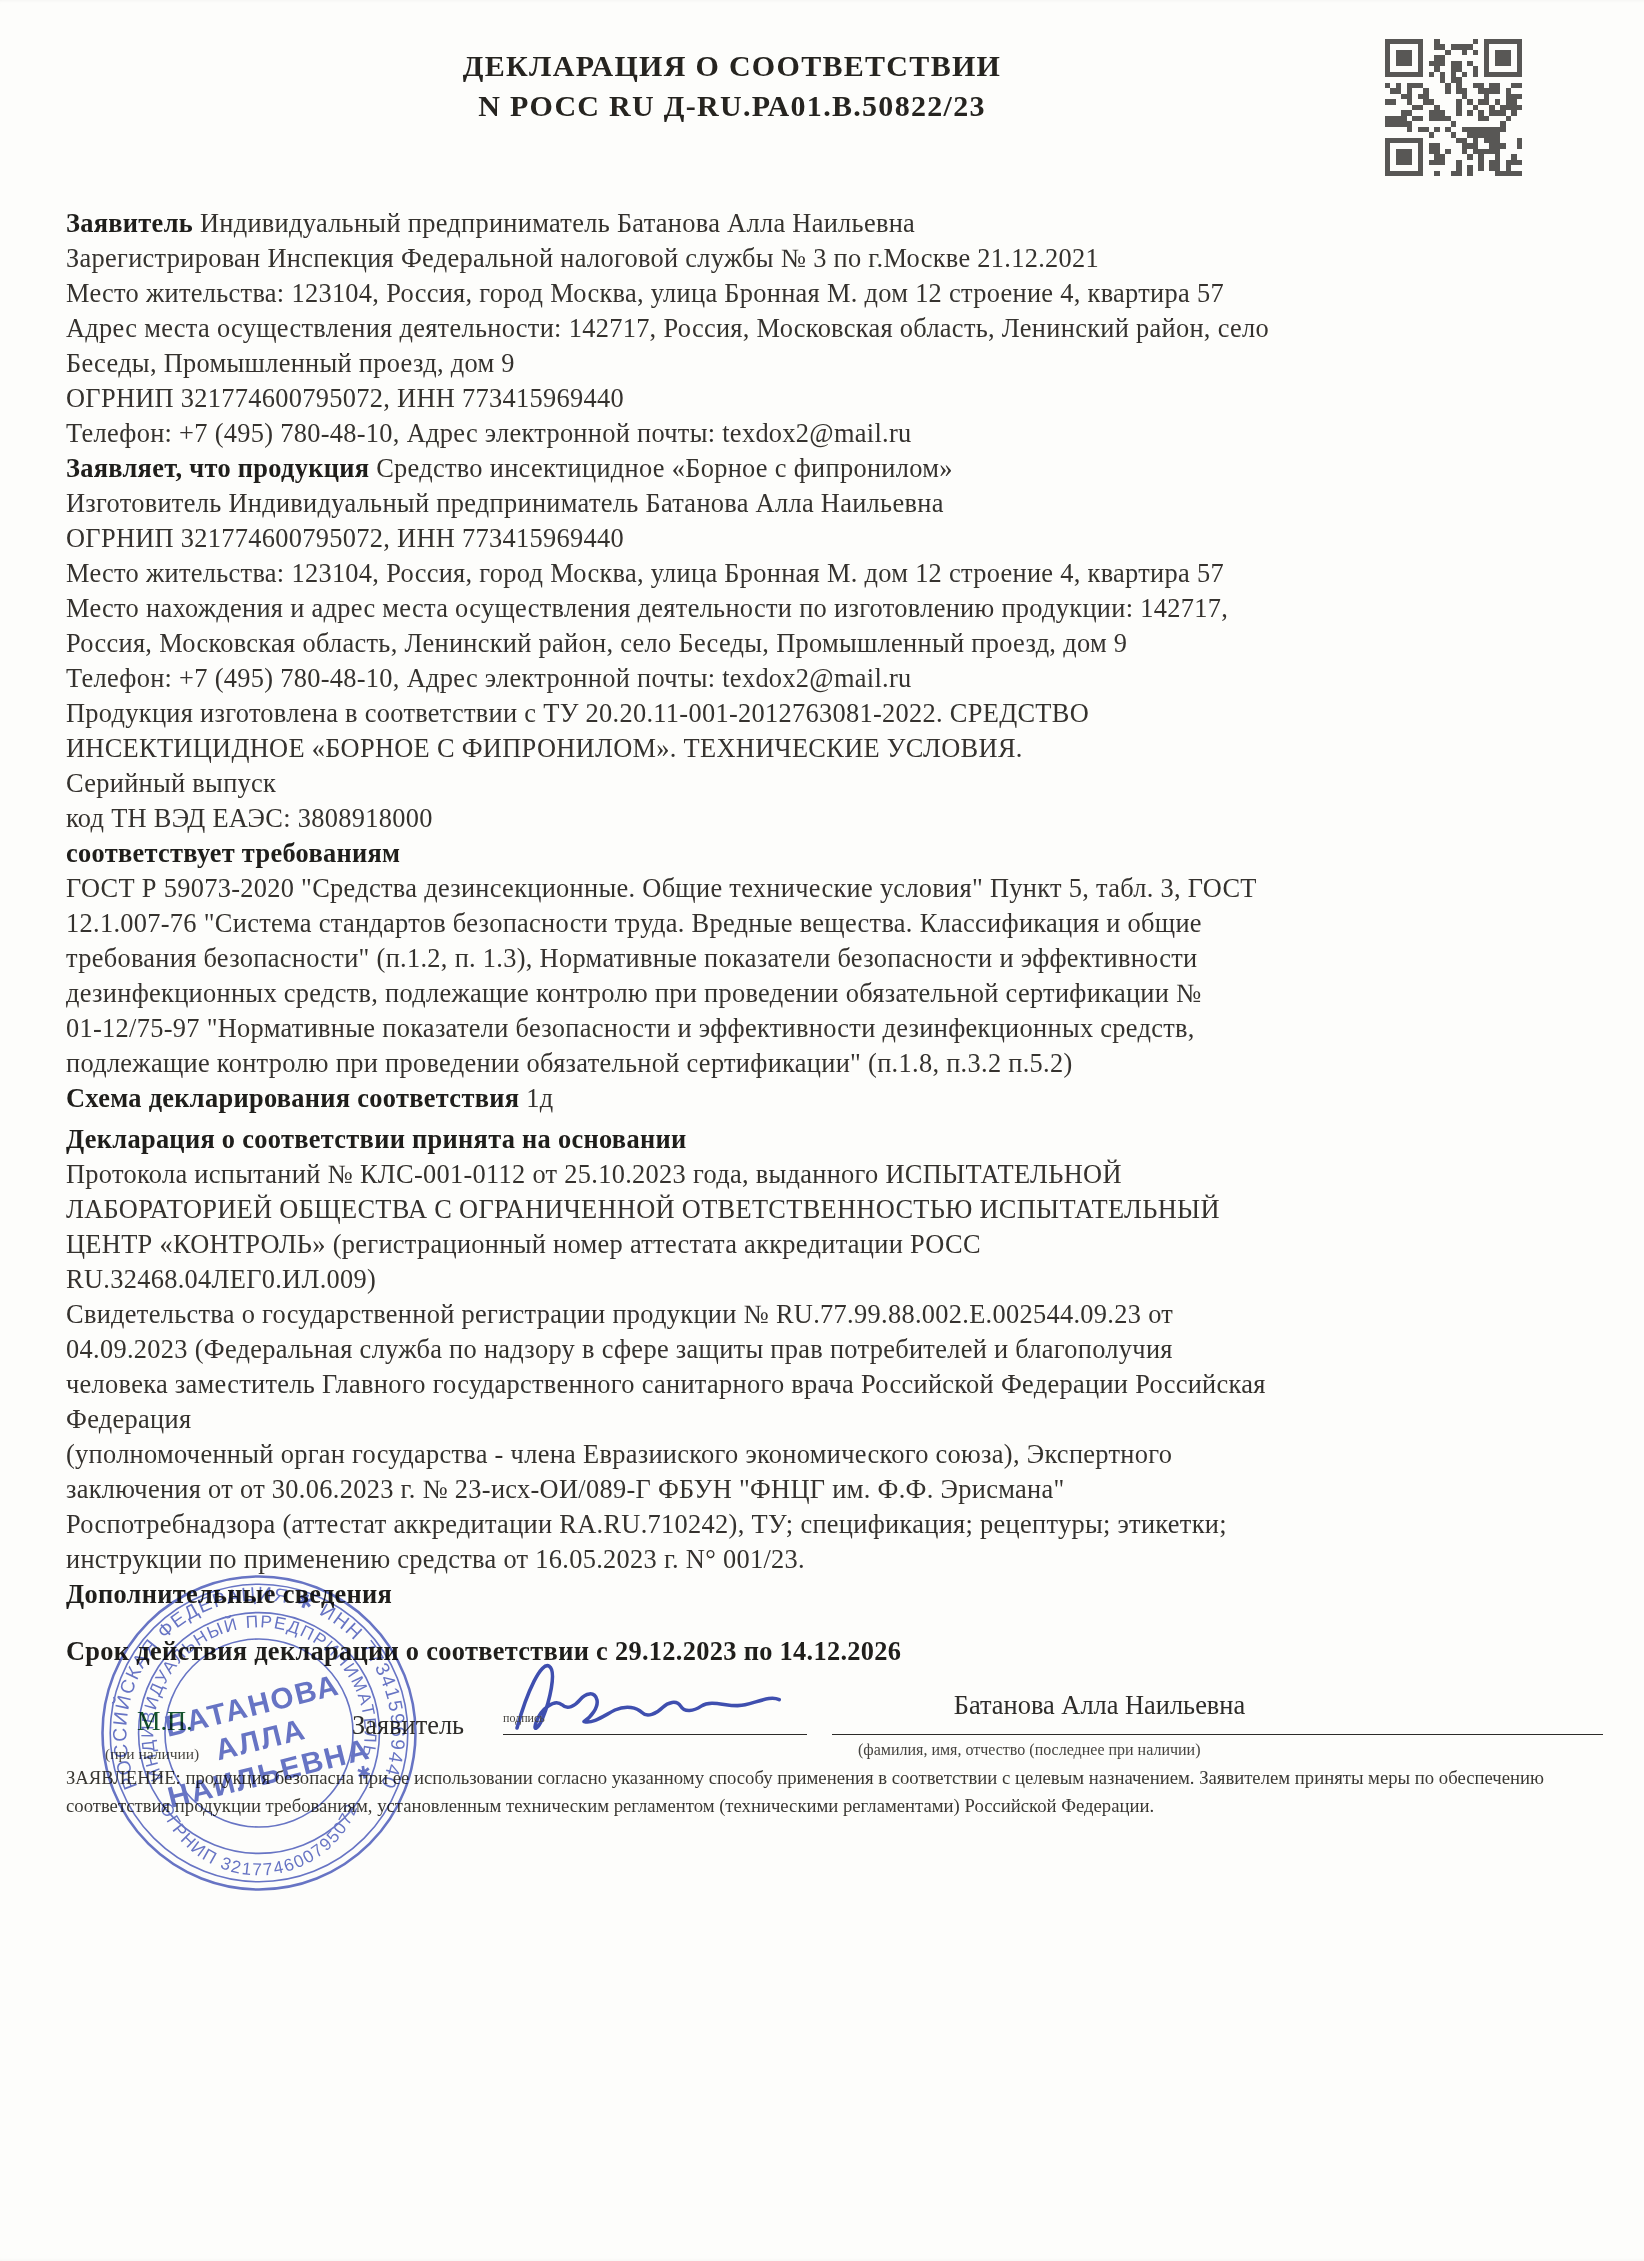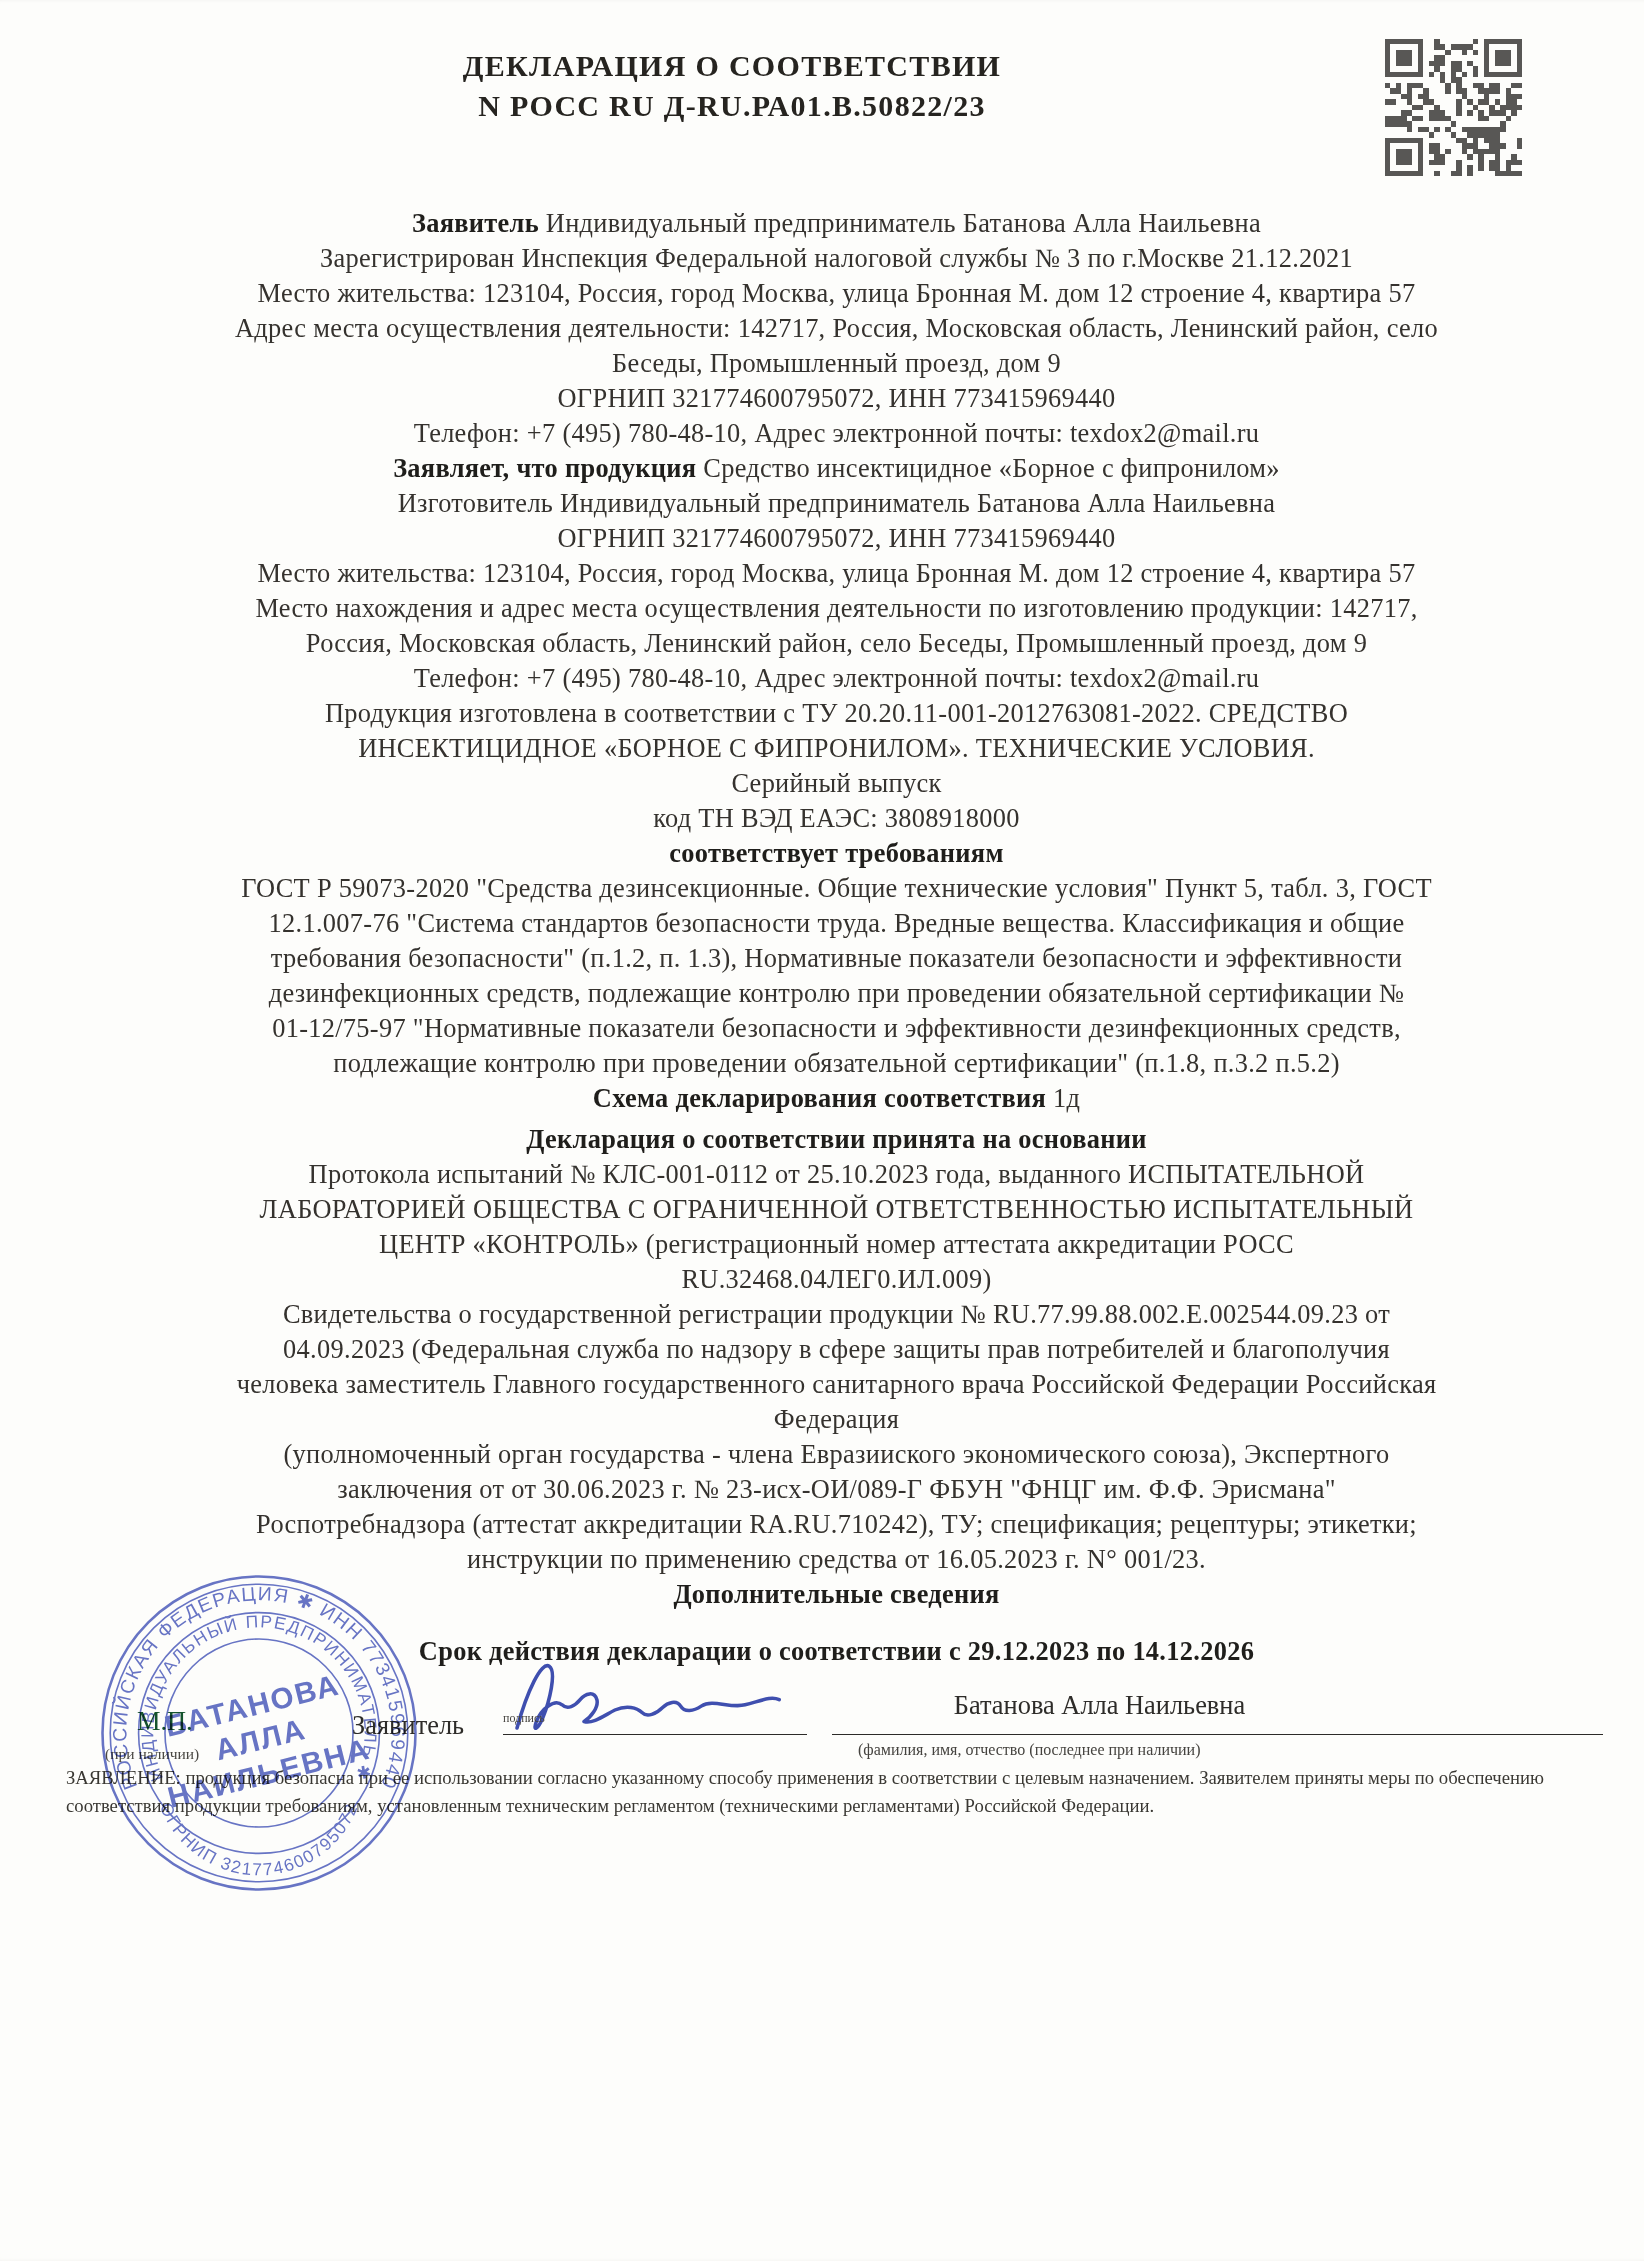--- a/index.html
+++ b/index.html
@@ -13,21 +13,21 @@
   
   .title{
     position:absolute;left:0;top:46px;width:1464px;text-align:center;
     font-weight:bold;color:#262420;font-size:30px;line-height:40px;letter-spacing:1.3px;
   }
   .title div{margin:0;}
   
   .qr{position:absolute;left:1385px;top:39px;width:137px;height:137px;opacity:.86;}
   
   .doc-body{position:absolute;left:66px;top:206px;width:1541px;font-size:26.4px;line-height:35px;letter-spacing:0.3px;}
-  .dline{margin:0;white-space:nowrap;text-align:center;}
+  .dline{margin:0;white-space:nowrap;}
   .dline b{color:#1f1e1b;}
   .g10{margin-top:6.4px;}
   .g6{margin-top:22px;}
   
   .mp{position:absolute;left:137px;top:1706px;font-size:26.4px;color:#14532d;}
   .mp-note{position:absolute;left:105px;top:1745px;font-size:15.5px;color:#4a4843;text-align:center;}
   .applicant{position:absolute;left:352px;top:1710px;font-size:26.4px;color:#2e2c29;}
   .rule{position:absolute;top:1734px;border-top:1.9px solid #2c2b28;height:0;}
   .rule1{left:503px;width:304px;}
   .rule2{left:832px;width:771px;}

